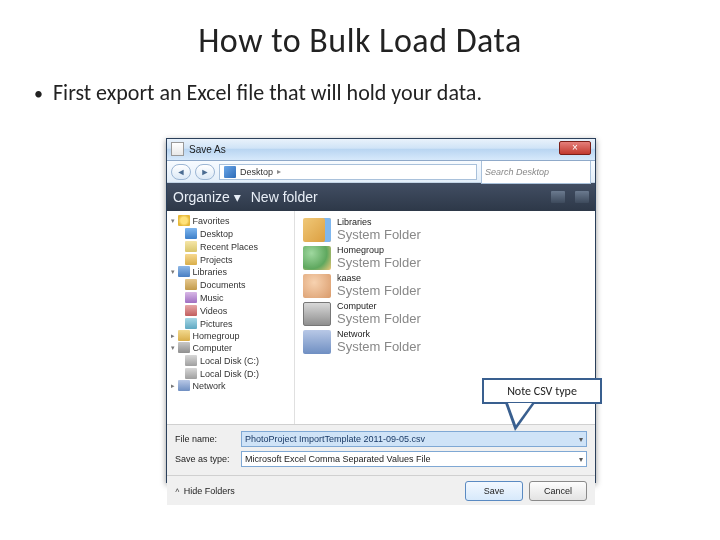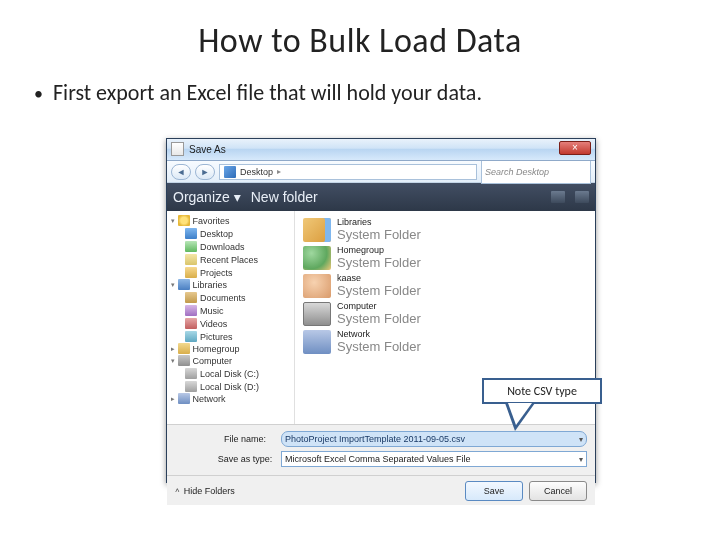--- a/index.html
+++ b/index.html
@@ -207,30 +207,30 @@
   .bottom-fields {
     background:#f0f0f0;
     border-top:1px solid #d0d0d0;
     padding:6px 8px 4px 8px;
   }
   .field-row {
     display:flex; align-items:center; gap:6px;
     margin-bottom:4px;
     font-size:9px;
   }
-  .field-label { width:60px; text-align:center; color:#222;margin-left:40px; }
+  .field-label { width:60px; text-align:left; color:#222; }
   .field-input {
     flex:1; height:16px;
     border:1px solid #7fa8d4;
     background:#fff;
     padding:0 3px;
     font-size:9px;
     display:flex; align-items:center;
   }
-  .field-input.sel { background:#cfe3f7; color:#1a3a66;border-radius:7px; }
+  .field-input.sel { background:#cfe3f7; color:#1a3a66; }
   .field-input .dd { margin-left:auto; color:#555; font-size:8px; }
   .footer {
     height:30px;
     background:#f0f0f0;
     border-top:1px solid #d0d0d0;
     display:flex; align-items:center;
     padding:0 8px;
     gap:6px;
   }
   .hide-folders { font-size:9px; display:flex;align-items:center;gap:4px; }
@@ -292,24 +292,20 @@
       <div class="group-head">
         <span class="tri">▾</span>
         <div class="micro-icon ic-star"></div>
         <span>Favorites</span>
       </div>
       <div class="tree-item">
           <div class="micro-icon ic-desk"></div>
           <span>Desktop</span>
         </div>
       <div class="tree-item">
-          <div class="micro-icon ic-dl"></div>
-          <span>Downloads</span>
-        </div>
-      <div class="tree-item">
           <div class="micro-icon ic-rec"></div>
           <span>Recent Places</span>
         </div>
       <div class="tree-item">
           <div class="micro-icon ic-proj"></div>
           <span>Projects</span>
         </div>
 
       <div class="group-head">
         <span class="tri">▾</span>

